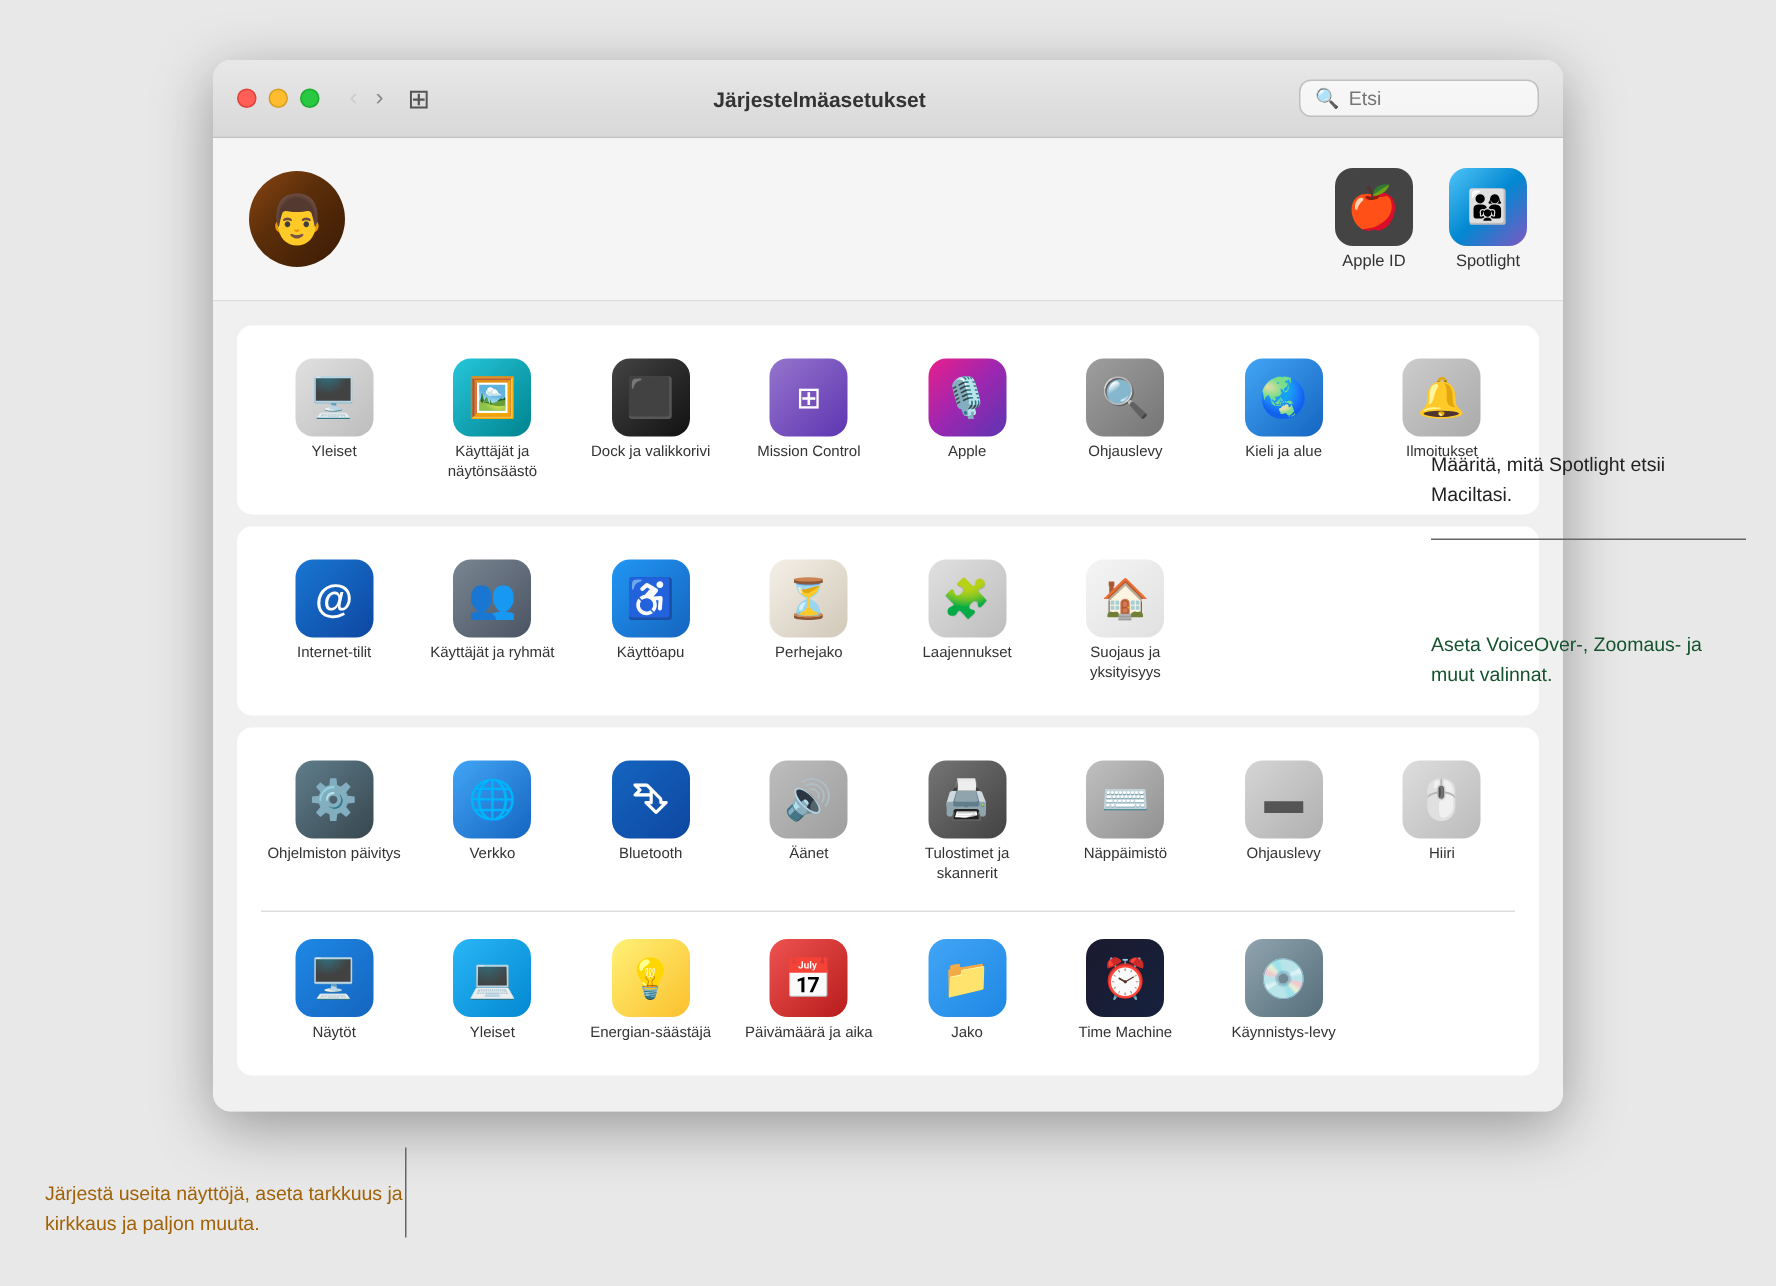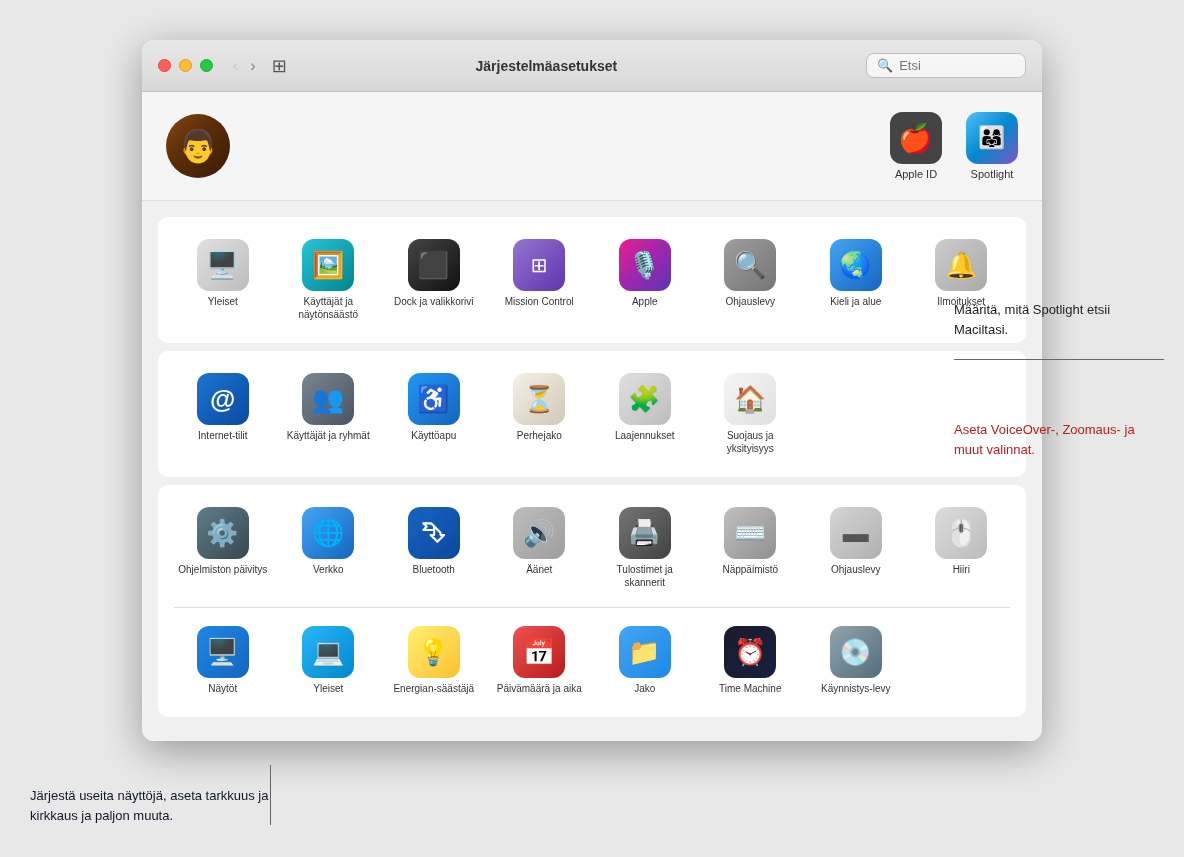--- a/index.html
+++ b/index.html
@@ -463,17 +463,17 @@
     </div>
 
   </div>
 </div>
 
 <div style="position:absolute; right: 20px; top: 300px; pointer-events: none;">
   <div style="font-size:13px; color:#222; line-height:1.5; max-width:210px; margin-bottom: 20px;">Määritä, mitä Spotlight etsii Maciltasi.</div>
 
   <div style="height:1px; background:#666; width:100%; margin: 8px 0;"></div>
 
-  <div style="font-size:13px; color:#b91c1c; line-height:1.5; max-width:210px; margin-top: 60px;">Aseta VoiceOver-, Zoomaus- ja muut valinnat.</div>
+  <div style="font-size:13px; color:#14532d; line-height:1.5; max-width:210px; margin-top: 60px;">Aseta VoiceOver-, Zoomaus- ja muut valinnat.</div>
 </div>
 
-<div style="position:absolute; bottom: 32px; left: 30px; font-size:13px; color:#0f172a; line-height:1.5; max-width: 240px;">Järjestä useita näyttöjä, aseta tarkkuus ja kirkkaus ja paljon muuta.</div>
+<div style="position:absolute; bottom: 32px; left: 30px; font-size:13px; color:#a16207; line-height:1.5; max-width: 240px;">Järjestä useita näyttöjä, aseta tarkkuus ja kirkkaus ja paljon muuta.</div>
 <div style="position:absolute; bottom: 32px; left: 270px; width:1px; height:60px; background:#666;"></div>
 
 </body></html>

